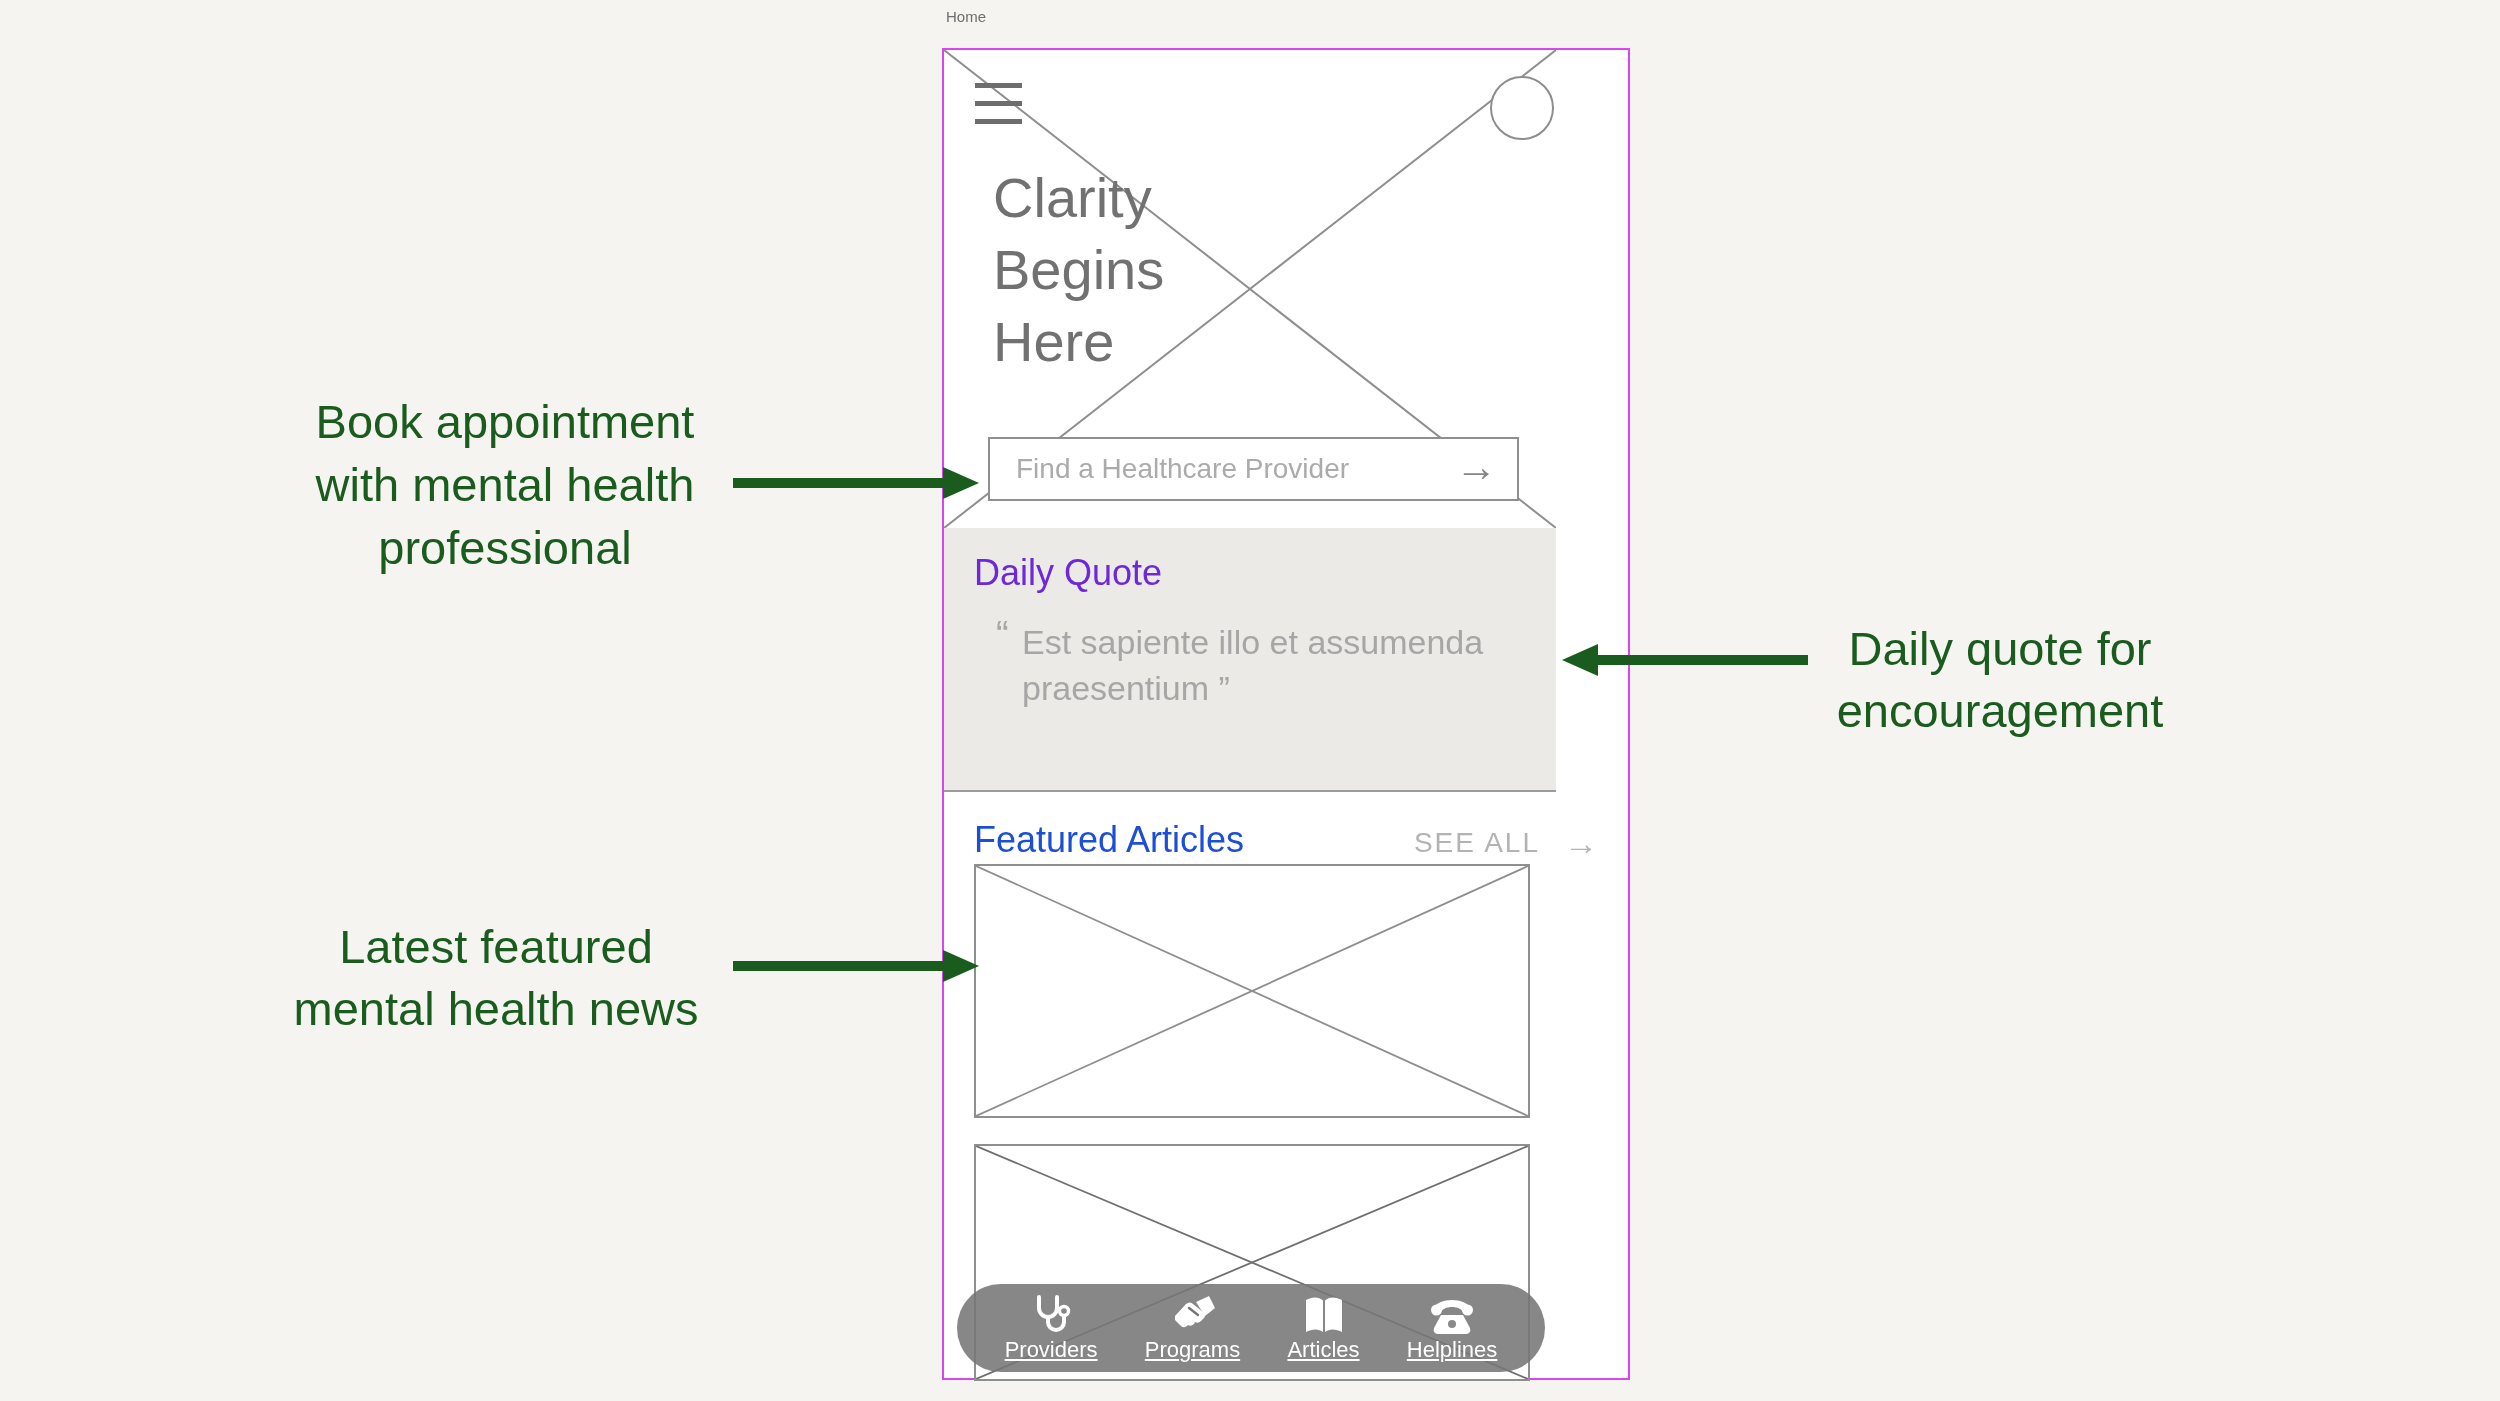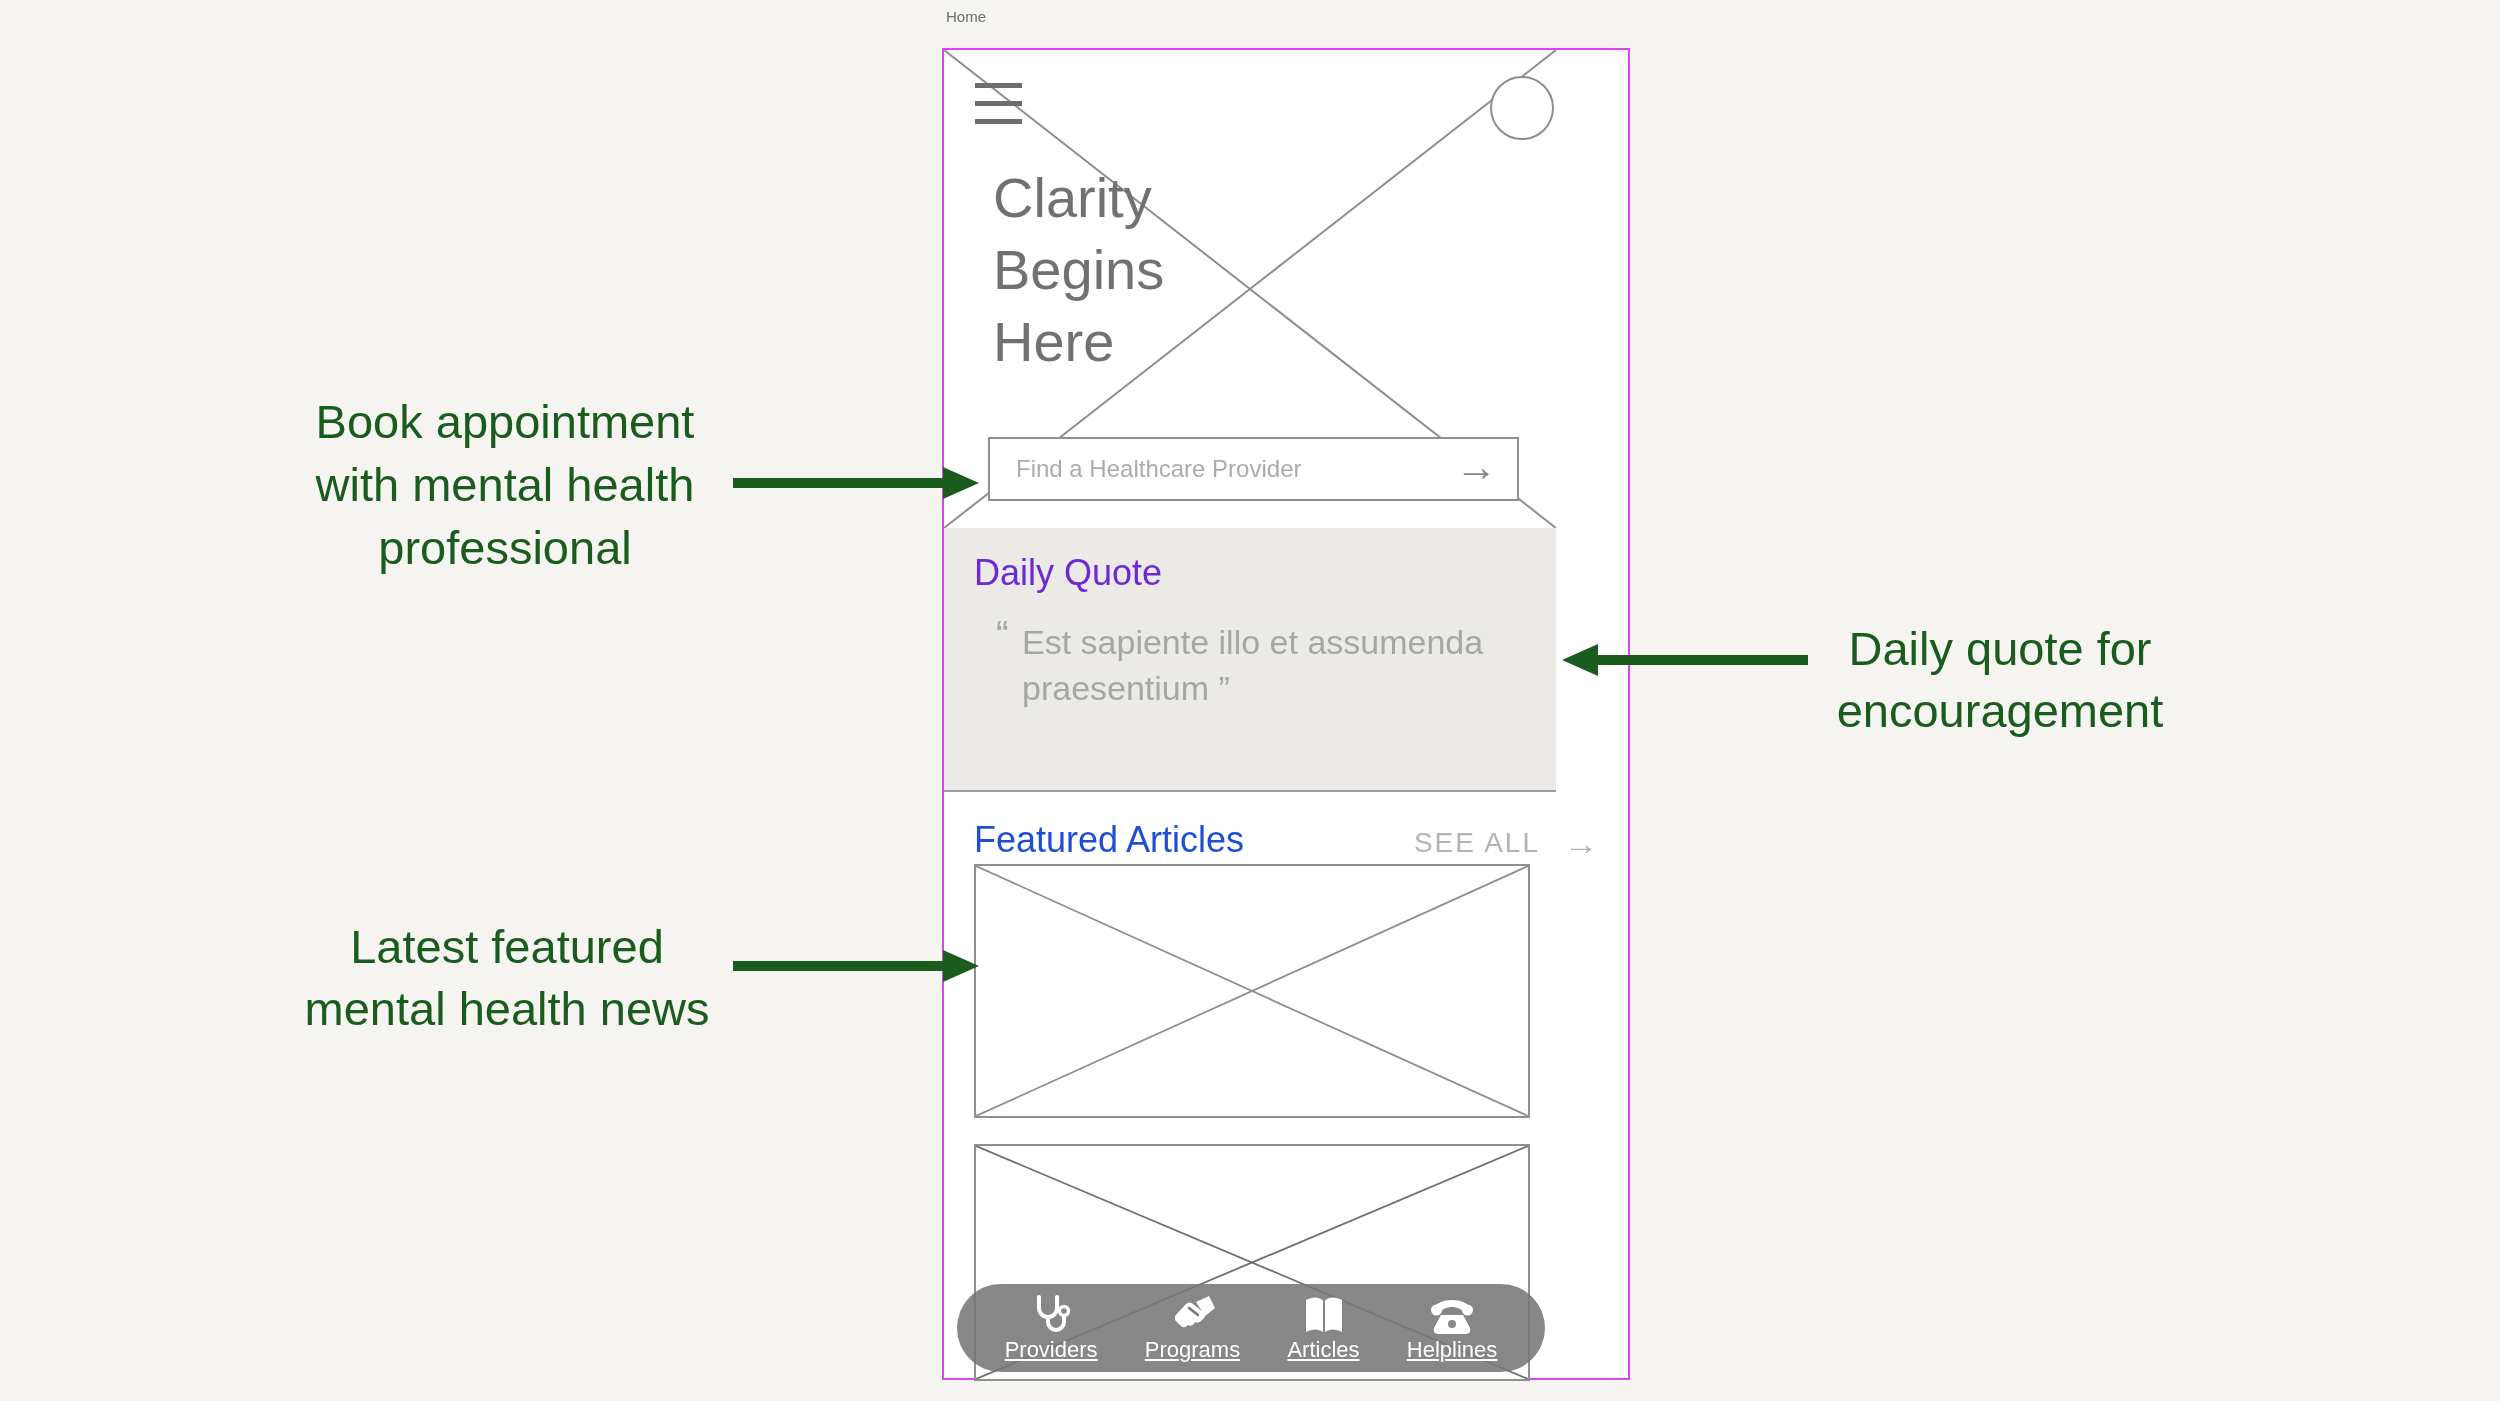--- a/index.html
+++ b/index.html
@@ -41,21 +41,21 @@
     font-size:56px; line-height:72px; color:#717171; font-weight:400;
   }
 
   .search-box {
     position:absolute; left:44px; top:387px; width:531px; height:64px;
     background:#ffffff; border:2px solid #8f8f8f;
   }
   .search-box input {
     position:absolute; left:0; top:0; width:100%; height:100%;
     border:none; outline:none; background:transparent;
-    padding:0 70px 0 26px; font-size:24px; color:#7a7a7a;
+    padding:0 70px 0 26px; font-size:28px; color:#7a7a7a;
     font-family:"Liberation Sans","DejaVu Sans",sans-serif;
   }
   .search-box input::placeholder { color:#ababab; opacity:1; }
   .search-arrow {
     position:absolute; right:20px; top:50%; transform:translateY(-54%);
     font-size:42px; color:#878787; line-height:1; pointer-events:none;
   }
 
   
   .quote-section {
@@ -97,21 +97,21 @@
   .nav-item svg { display:block; }
   .nav-label { font-size:22px; line-height:24px; color:#ffffff; }
 
   
   .annotation {
     position:absolute; color:#1a5c1e; font-size:47px; line-height:63px;
     text-align:center; font-weight:400;
   }
   .ann-1 { left:255px; top:390px; width:500px; }
   .ann-2 { left:1790px; top:618px; width:420px; line-height:62px; }
-  .ann-3 { left:257px; top:916px; width:500px; line-height:62px; }
+  .ann-3 { left:246px; top:916px; width:500px; line-height:62px; }
   .ann-arrow { position:absolute; }
 </style>
 </head>
 <body>
 
 <div class="canvas">
 
   <div class="screen-label">Home</div>
 
   <div class="phone">

